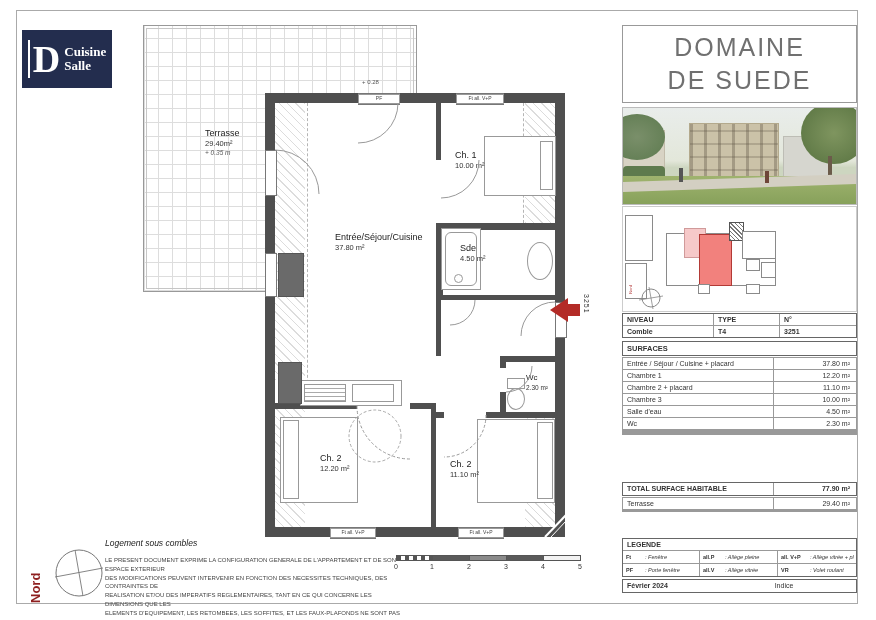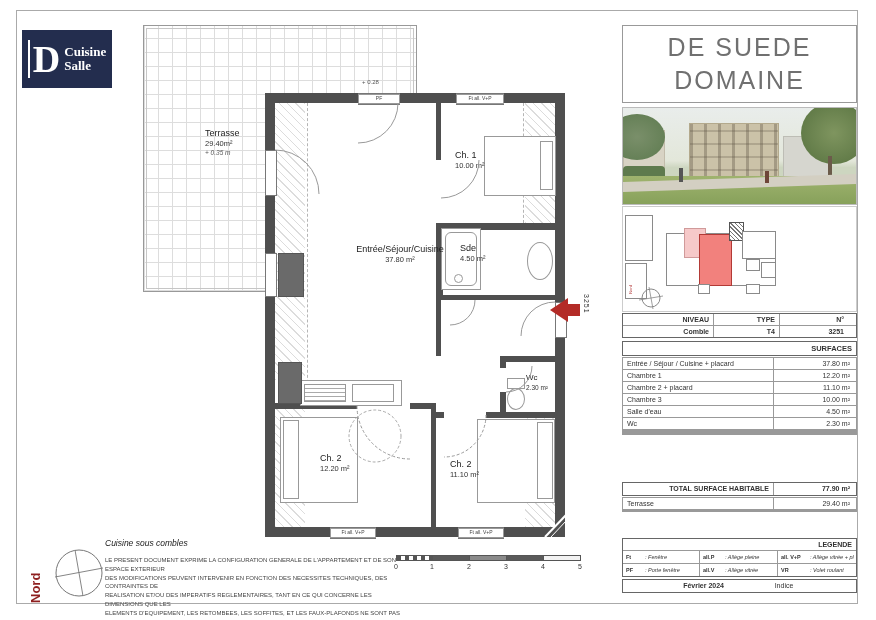--- a/index.html
+++ b/index.html
@@ -40,21 +40,21 @@
   .photo{border:1px solid #bbb;overflow:hidden;background:linear-gradient(#e9edeb 0%,#e3e7da 55%,#cdd6c0 62%);}
   .keyplan{border:1px solid #ccc;background:#fff;}
   .kp{position:absolute;border:1px solid #8a8a8a;background:#fff;}
   .kp-red{position:absolute;border:1px solid #b23a36;background:#f2817d;}
   .kp-pink{position:absolute;border:1px solid #d09a9a;background:#f6c9c9;}
   .kp-stair{position:absolute;border:1px solid #555;background:repeating-linear-gradient(45deg,#777 0 1px,#fff 1px 3px);}
   .tbl{border:1px solid #666;background:#fff;}
   .trow{display:flex;border-top:1px solid #999;}
   .trow:first-child{border-top:none;}
   .tc{box-sizing:border-box;padding:0 4px;font-size:7px;line-height:11px;overflow:hidden;white-space:nowrap;}
-  .hdr{font-weight:bold;text-align:right;}
+  .hdr{font-weight:bold;text-align:left;}
   .sep-l{border-left:1px solid #999;}
   .surf-label{width:150px;}
   .surf-val{width:81px;text-align:right;}
   .legend-grid{display:grid;grid-template-columns:22px 54px 26px 52px 33px 44px;font-size:5.5px;line-height:12px;}
   .legend-grid .k{font-weight:bold;padding-left:3px;}
   .legend-grid .v{font-style:italic;color:#333;overflow:hidden;white-space:nowrap;}
   
   .note-title{font-size:8.5px;font-style:italic;color:#222;}
   .disc{font-size:6px;line-height:8.8px;color:#444;}
   
@@ -138,21 +138,21 @@
   <div class="furn" style="left:352px;top:384px;width:40px;height:16px;"></div>
   <div class="furn-dark" style="left:278px;top:253px;width:24px;height:42px;"></div>
   <div class="furn-dark" style="left:278px;top:362px;width:22px;height:40px;"></div>
   <div class="furn" style="left:441px;top:228px;width:38px;height:60px;"></div>
   <div class="furn" style="left:445px;top:232px;width:30px;height:52px;border-radius:6px;"></div>
   <div class="furn" style="left:454px;top:274px;width:7px;height:7px;border-radius:50%;"></div>
   <div class="furn" style="left:527px;top:242px;width:24px;height:36px;border-radius:50%;"></div>
   <div class="furn" style="left:507px;top:378px;width:16px;height:9px;"></div>
   <div class="furn" style="left:507px;top:388px;width:16px;height:20px;border-radius:50% 50% 50% 50%;"></div>
 
-  <div class="roomlbl" style="left:335px;top:244px;width:130px;text-align:center;">
+  <div class="roomlbl" style="left:335px;top:232px;width:130px;">
     <div class="nm">Entrée/Séjour/Cuisine</div>
     <div class="ar">37.80 m²</div>
   </div>
   <div class="roomlbl" style="left:455px;top:150px;width:60px;">
     <div class="nm">Ch. 1</div>
     <div class="ar">10.00 m²</div>
   </div>
   <div class="roomlbl" style="left:460px;top:243px;width:50px;">
     <div class="nm">Sde</div>
     <div class="ar">4.50 m²</div>
@@ -182,22 +182,22 @@
     <path d="M 506,392 A 26 26 0 0 0 532,366" fill="none" stroke="#999" stroke-width="1"></path>
     <path d="M 475,300 A 25 25 0 0 1 450,325" fill="none" stroke="#999" stroke-width="1"></path>
     <path d="M 357,406 A 53 53 0 0 0 410,459" fill="none" stroke="#999" stroke-width="1" stroke-dasharray="3,2"></path>
     <path d="M 486,415 A 42 42 0 0 1 444,457" fill="none" stroke="#999" stroke-width="1" stroke-dasharray="3,2"></path>
     <circle cx="375" cy="436" r="26" fill="none" stroke="#aaa" stroke-width="1" stroke-dasharray="3,2"></circle>
     <line x1="545" y1="537" x2="566" y2="515" stroke="#fff" stroke-width="2"></line>
     <line x1="551" y1="537" x2="566" y2="521" stroke="#fff" stroke-width="1"></line>
   </svg>
 
   <div class="abs titlebox" style="left:622px;top:25px;width:233px;height:76px;">
+    <div>DOMAINE</div>
     <div>DE SUEDE</div>
-    <div>DOMAINE</div>
   </div>
 
   <div class="abs photo" style="left:622px;top:107px;width:233px;height:96px;">
     <div class="abs" style="left:0;top:22px;width:40px;height:48px;background:#d8d3c4;border:1px solid #c2bcab;"></div>
     <div class="abs" style="left:66px;top:15px;width:88px;height:60px;background:#cbc2a8;border:1px solid #b3a98c;
          background-image:repeating-linear-gradient(90deg,rgba(90,80,65,.35) 0 3px,transparent 3px 14px),repeating-linear-gradient(0deg,rgba(90,80,65,.25) 0 2px,transparent 2px 13px);"></div>
     <div class="abs" style="left:160px;top:28px;width:46px;height:42px;background:#d6d6cf;border:1px solid #bdbdb5;"></div>
     <div class="abs" style="left:-14px;top:6px;width:56px;height:46px;background:radial-gradient(#7a8f6a,#5d7a4f);border-radius:50%;"></div>
     <div class="abs" style="left:178px;top:-6px;width:66px;height:62px;background:radial-gradient(#7f955f,#56713f);border-radius:50%;"></div>
     <div class="abs" style="left:205px;top:48px;width:4px;height:40px;background:#6b5b4a;"></div>
@@ -338,21 +338,21 @@
     </div>
   </div>
 
   <div class="abs nord" style="left:28px;top:543px;height:60px;">Nord</div>
   <svg width="54" height="56" style="left:52px;top:545px;" viewBox="0 0 54 56">
     <circle cx="27" cy="28" r="23" fill="none" stroke="#777" stroke-width="1"></circle>
     <line x1="3" y1="32" x2="51" y2="23" stroke="#777" stroke-width="0.9"></line>
     <line x1="23" y1="5" x2="31" y2="51" stroke="#777" stroke-width="0.9"></line>
   </svg>
 
-  <div class="abs note-title" style="left:105px;top:538px;">Cuisine sous combles</div>
+  <div class="abs note-title" style="left:105px;top:538px;">Logement sous combles</div>
   <div class="abs" style="left:105px;top:556px;width:300px;">
     <div class="disc">LE PRESENT DOCUMENT EXPRIME LA CONFIGURATION GENERALE DE L'APPARTEMENT ET DE SON ESPACE EXTERIEUR</div>
     <div class="disc">DES MODIFICATIONS PEUVENT INTERVENIR EN FONCTION DES NECESSITES TECHNIQUES, DES CONTRAINTES DE</div>
     <div class="disc">REALISATION ET/OU DES IMPERATIFS REGLEMENTAIRES, TANT EN CE QUI CONCERNE LES DIMENSIONS QUE LES</div>
     <div class="disc">ELEMENTS D'EQUIPEMENT, LES RETOMBEES, LES SOFFITES, ET LES FAUX-PLAFONDS NE SONT PAS MENTIONNES</div>
 
   </div>
 
   <div class="abs" style="left:396px;top:555px;width:190px;height:22px;">
     <div class="scale-seg" style="left:0px;width:37px;background:repeating-linear-gradient(90deg,#555 0 4px,#fff 4px 8px);"></div>

